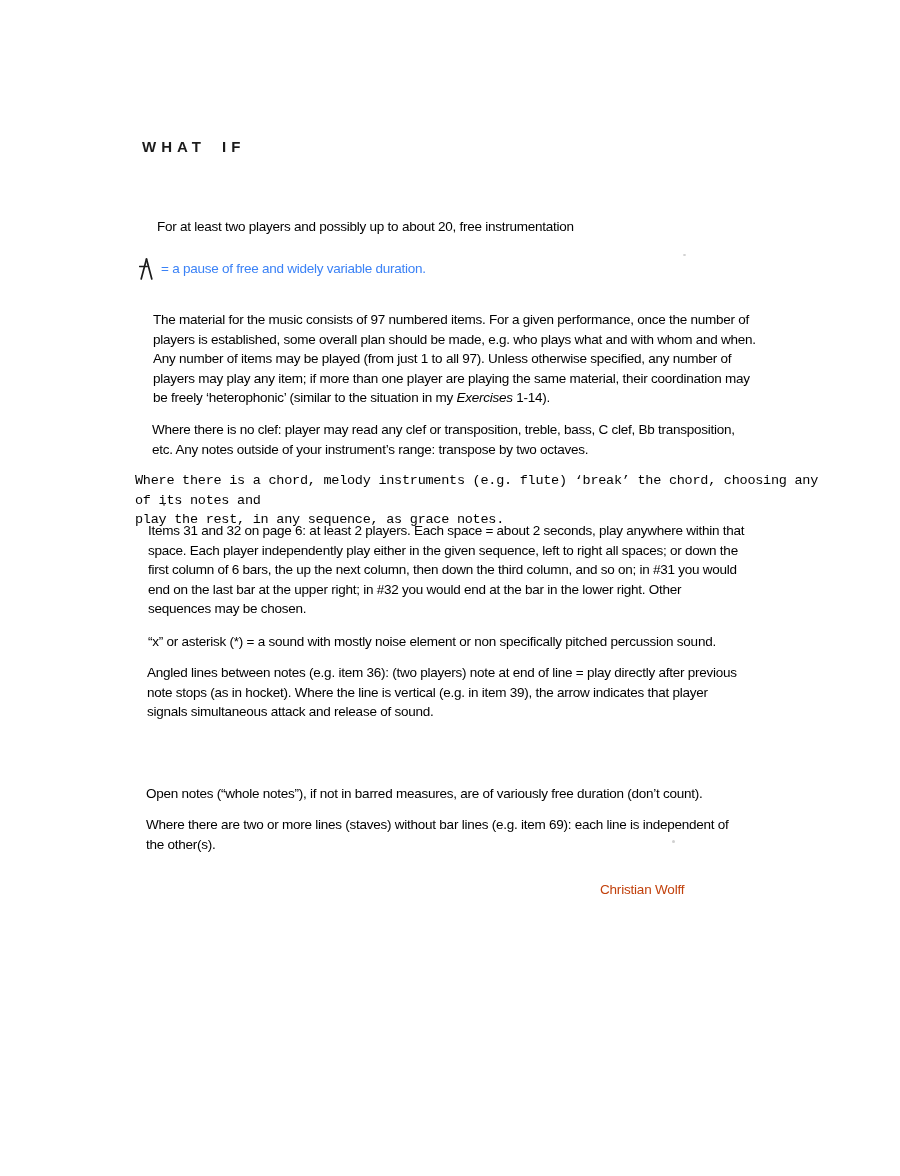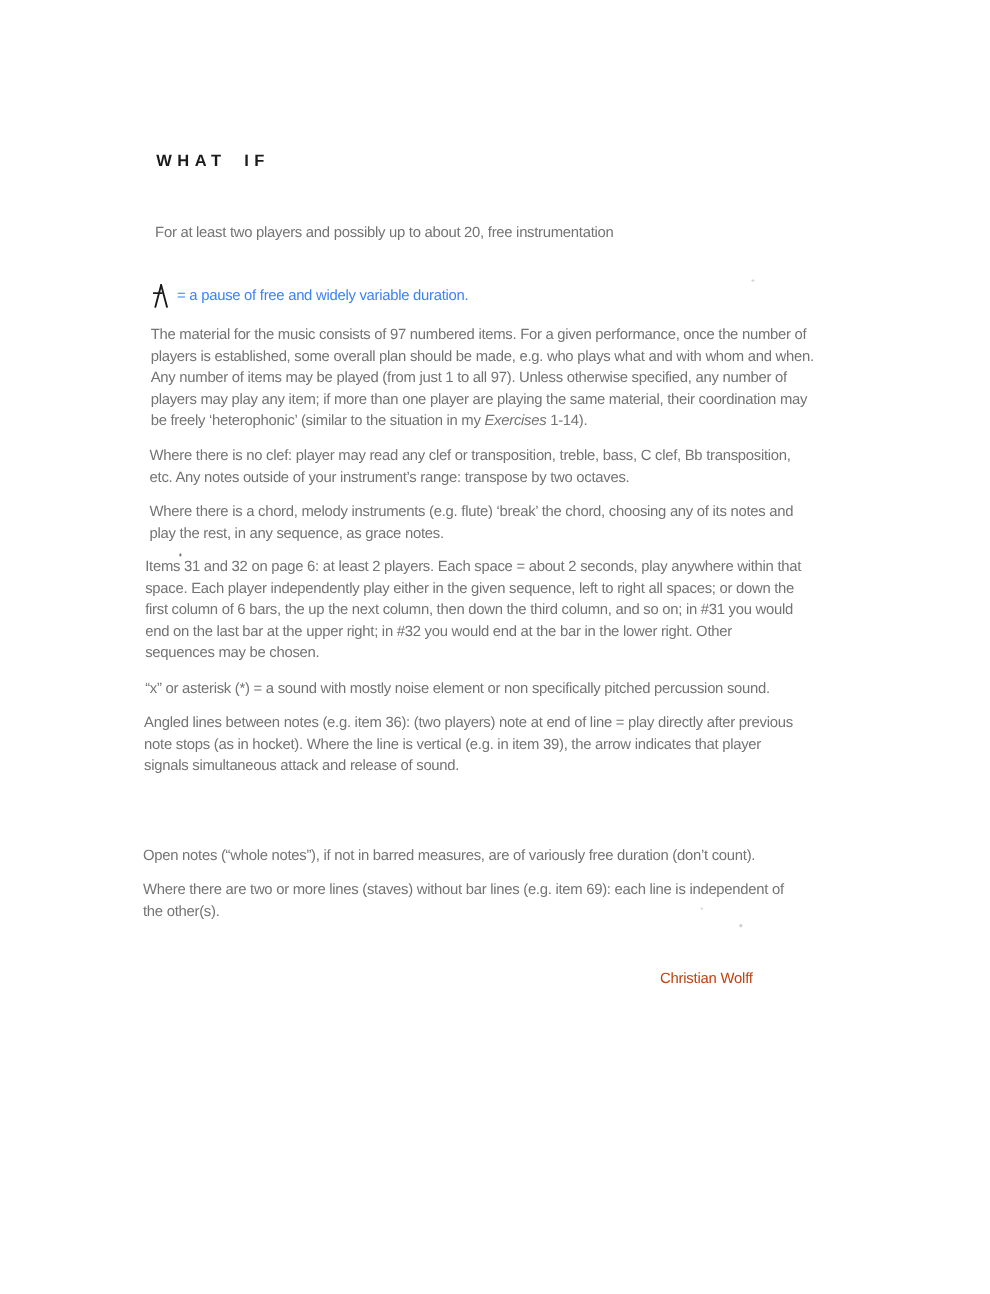--- a/index.html
+++ b/index.html
@@ -17,47 +17,47 @@
     top: 138px; left: 142px;
     margin: 0;
     font-size: 15px;
     font-weight: 600;
     letter-spacing: 5px;
     word-spacing: 7px;
     color: #1b1b1b;
   }
   .para {
     position: absolute;
-    margin: 0;
+    margin: 16px;
     font-size: 13.5px;
     line-height: 19.6px;
     letter-spacing: -0.25px;
     white-space: pre-line;
-    color: #737373;
+    color: #000000;
     width: 690px;
   }
   .instrumentation { top: 201px; left: 141px; }
   .pause-line {
     position: absolute;
     top: 256px; left: 139px;
     display: flex;
     align-items: center;
     gap: 7px;
   }
   .pause-line .pause-glyph-box { width: 15px; height: 26px; }
   .pause-line .para-inline {
     position: static;
     font-size: 13.5px;
     line-height: 19.6px;
     letter-spacing: -0.25px;
     color: #3b82f6;
   }
   .p1 { top: 294px; left: 137px; }
   .p2 { top: 404px; left: 136px; }
-  .p3 { top: 455px; left: 136px; }
+  .p3 { top: 455px; left: 119px; font-family: Liberation Mono, monospace; }
   .p4 { top: 505px; left: 132px; }
   .p5 { top: 616px; left: 132px; }
   .p6 { top: 647px; left: 131px; }
   .p7 { top: 717px; left: 130px; }
   .p8 { top: 768px; left: 130px; }
   .p9 { top: 799px; left: 130px; }
   .italic { font-style: italic; }
   .signature {
     position: absolute;
     top: 880px; left: 600px;

